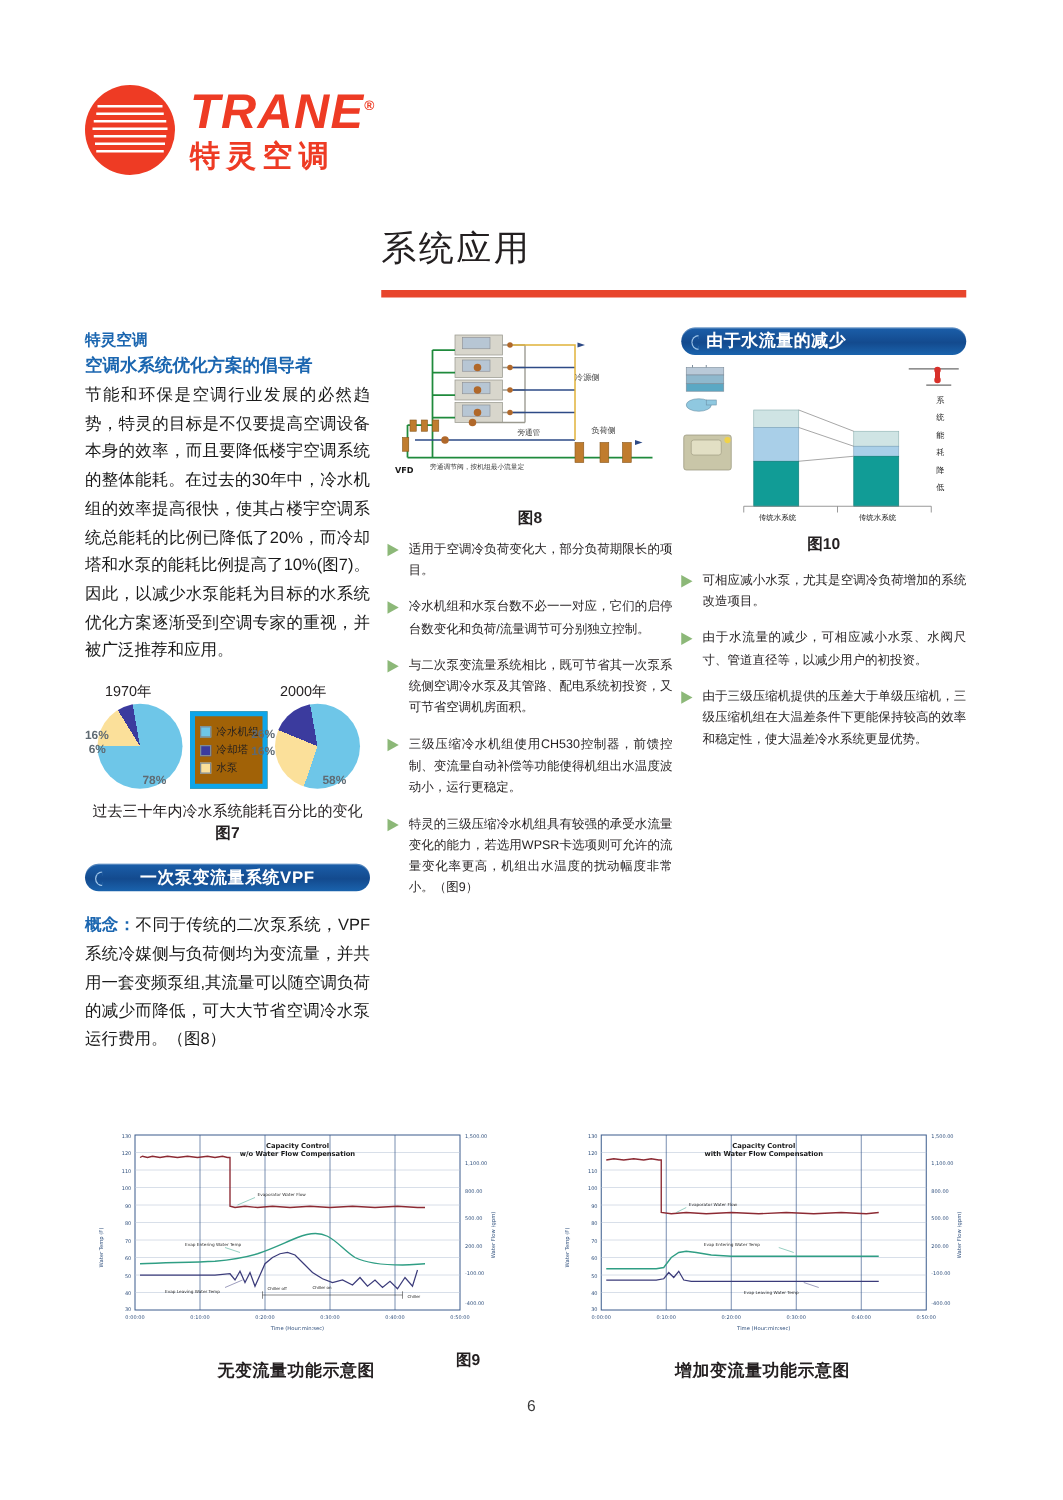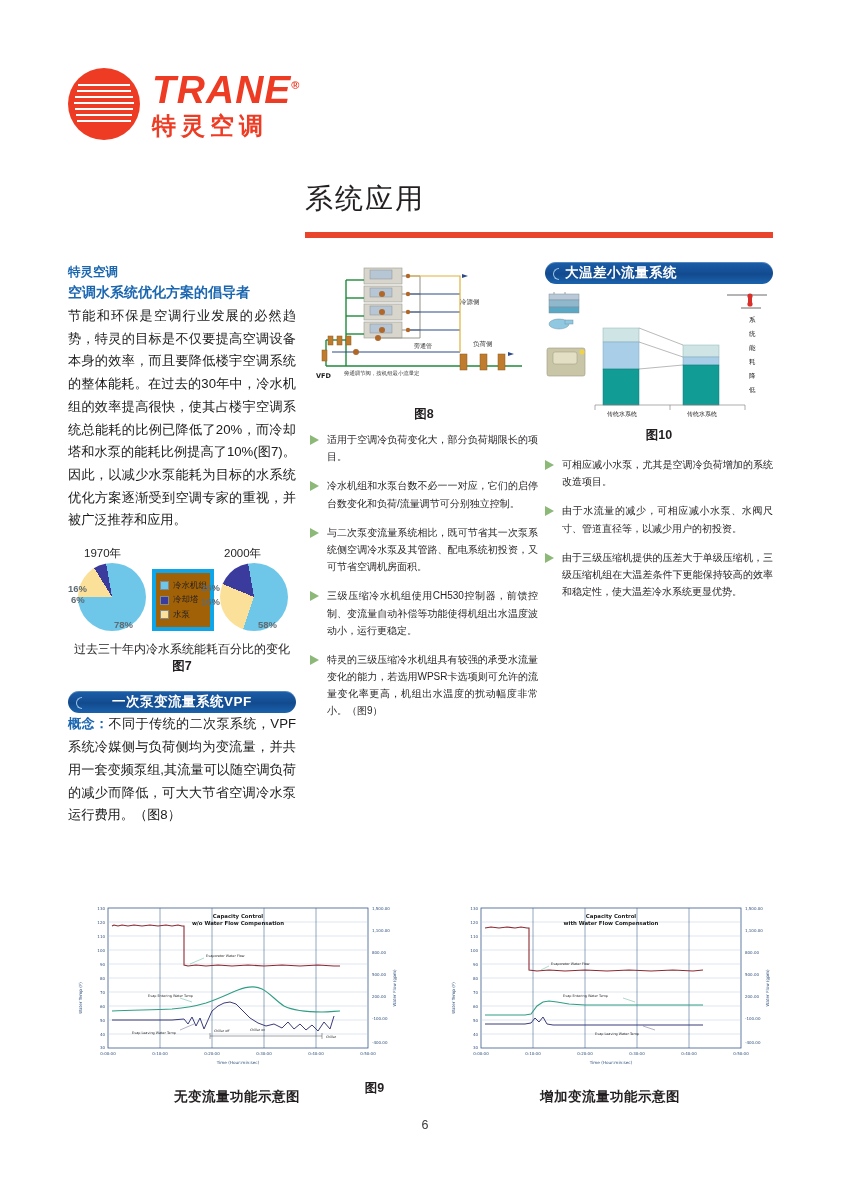--- a/index.html
+++ b/index.html
@@ -205,21 +205,21 @@
         <div class="pie-pct" style="left:133px; top:50px;">16%</div>
         <div class="pie-pct" style="left:190px; top:73px;">58%</div>
       </div>
       <div class="fig-caption">过去三十年内冷水系统能耗百分比的变化</div>
       <div class="fig-num">图7</div>
     </div>
 
     <div class="pill" style="margin-top:16px;padding-left:44px;">
       <span>一次泵变流量系统VPF</span>
     </div>
-    <div class="body-text" style="margin-top:0;">
+    <div class="body-text" style="margin-top:16px;">
       <span class="concept-lead">概念：</span><span>不同于传统的二次泵系统，VPF系统冷媒侧与负荷侧均为变流量，并共用一套变频泵组,其流量可以随空调负荷的减少而降低，可大大节省空调冷水泵运行费用。（图8）</span>
     </div>
   </div>
 
   <div class="col col-mid">
 
     <div class="fig8-box">
       <svg class="fig8-svg" viewBox="0 0 228 142">
 
         <g>
@@ -302,21 +302,21 @@
       <div class="bullet"><span class="arrow"></span><span>适用于空调冷负荷变化大，部分负荷期限长的项目。</span></div>
       <div class="bullet"><span class="arrow"></span><span>冷水机组和水泵台数不必一一对应，它们的启停台数变化和负荷/流量调节可分别独立控制。</span></div>
       <div class="bullet"><span class="arrow"></span><span>与二次泵变流量系统相比，既可节省其一次泵系统侧空调冷水泵及其管路、配电系统初投资，又可节省空调机房面积。</span></div>
       <div class="bullet"><span class="arrow"></span><span>三级压缩冷水机组使用CH530控制器，前馈控制、变流量自动补偿等功能使得机组出水温度波动小，运行更稳定。</span></div>
       <div class="bullet"><span class="arrow"></span><span>特灵的三级压缩冷水机组具有较强的承受水流量变化的能力，若选用WPSR卡选项则可允许的流量变化率更高，机组出水温度的扰动幅度非常小。（图9）</span></div>
     </div>
   </div>
 
   <div class="col col-right">
     <div class="pill">
-      <span>大温差小流量系统</span>
+      <span>由于水流量的减少</span>
     </div>
 
     <div class="fig10-box">
       <svg viewBox="0 0 228 135" width="228" height="135">
 
         <g>
           <rect x="4" y="2" width="30" height="6" fill="#b9c9d8" stroke="#7d8e9c" stroke-width=".5"></rect>
           <rect x="4" y="8" width="30" height="7" fill="#8fb8cd" stroke="#7d8e9c" stroke-width=".5"></rect>
           <rect x="4" y="15" width="30" height="6" fill="#5ba8c4" stroke="#7d8e9c" stroke-width=".5"></rect>
           <line x1="9" y1="-1" x2="9" y2="2" stroke="#7d8e9c" stroke-width=".8"></line>

